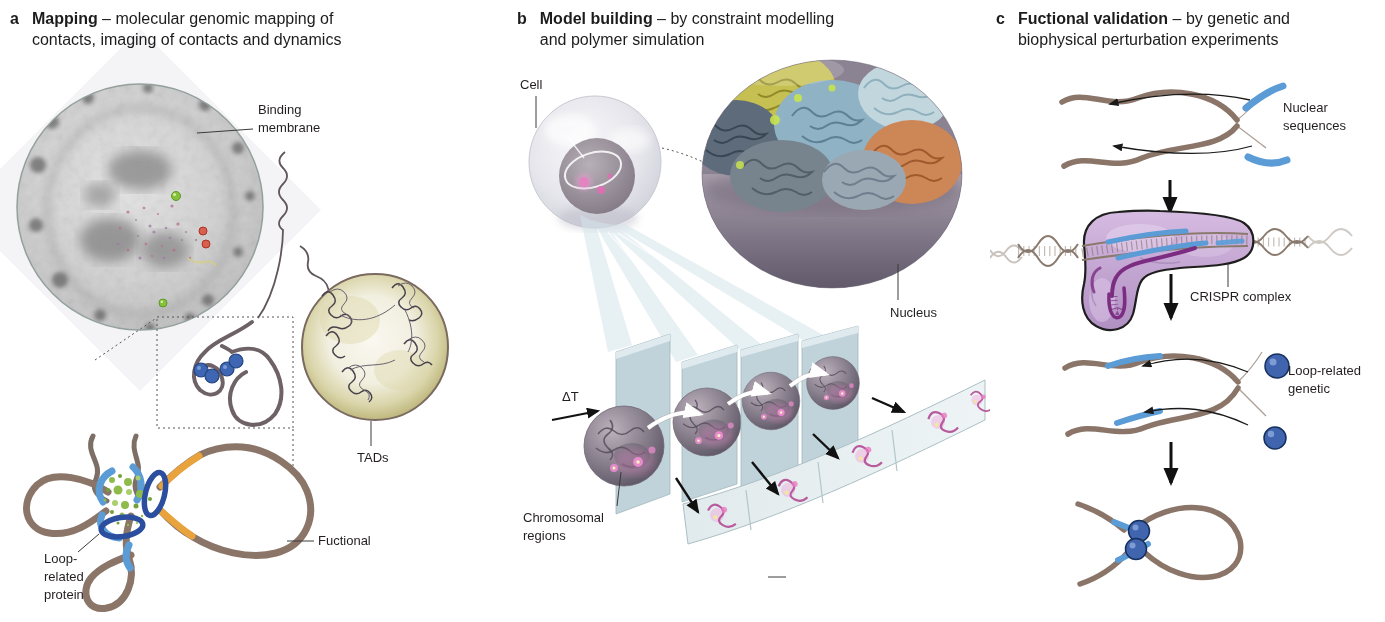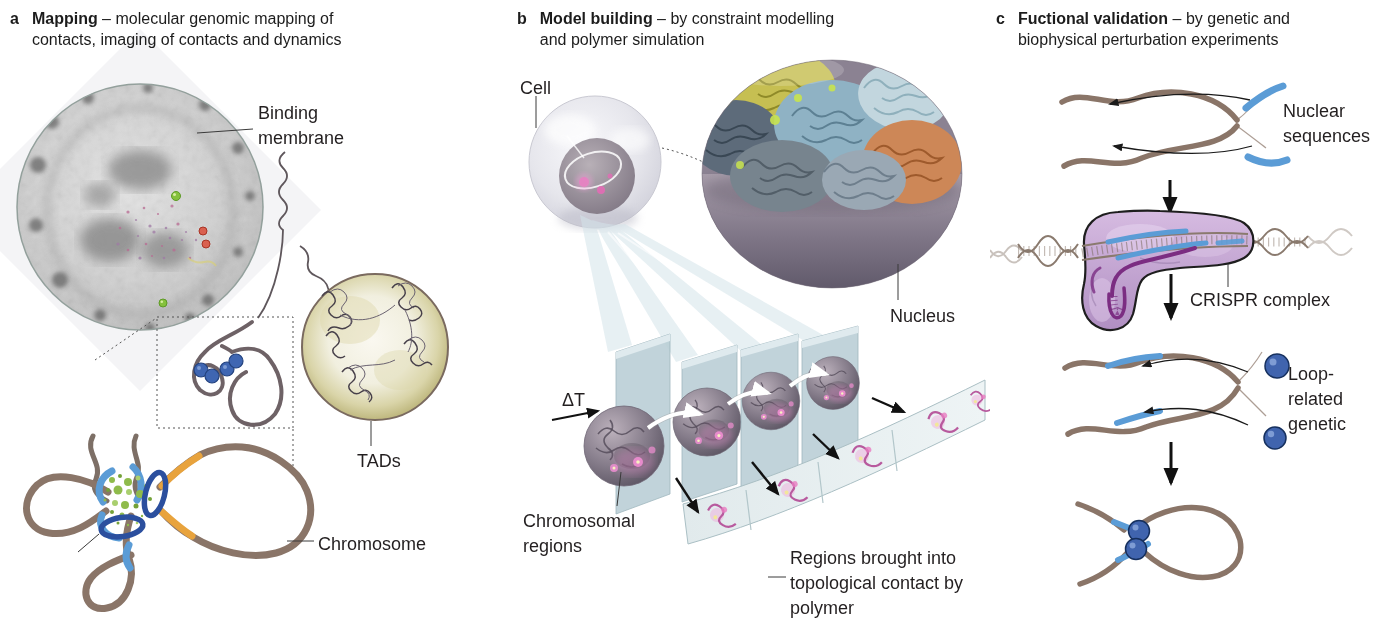--- a/index.html
+++ b/index.html
@@ -1,19 +1,19 @@
 <!DOCTYPE html>
 <html><head>
 <meta charset="utf-8">
 <style>
   html,body{margin:0;padding:0;background:#fff;}
   #fig{position:relative;width:1385px;height:622px;background:#fff;overflow:hidden;
        font-family:"Liberation Sans","DejaVu Sans",sans-serif;color:#231f20;}
   svg{position:absolute;top:0;}
-  .lbl{position:absolute;font-size:18px;line-height:1.4;color:#231f20;}
+  .lbl{position:absolute;font-size:13px;line-height:1.4;color:#231f20;}
   .ptitle{position:absolute;display:flex;gap:13px;font-size:16px;line-height:21px;color:#1c1c1c;}
   .plet{font-weight:bold;}
   .ptxt{display:inline-block;}
   .strand{stroke:#8a7568;stroke-width:7;fill:none;stroke-linecap:round;}
   .strand5{stroke:#8a7568;stroke-width:5.5;fill:none;stroke-linecap:round;}
   .tail{stroke:#7d6f66;stroke-width:5;fill:none;stroke-linecap:round;}
   .blue{stroke:#5b9cd6;stroke-width:7;fill:none;stroke-linecap:round;}
   .blue6{stroke:#5b9cd6;stroke-width:6;fill:none;stroke-linecap:round;}
   .orange{stroke:#e8a33d;stroke-width:7;fill:none;stroke-linecap:round;}
   .ring{stroke:#2b4f9e;stroke-width:5.5;fill:none;}
@@ -481,25 +481,25 @@
   <span class="plet">b</span>
   <span class="ptxt" style="width:322px"><b>Model building</b><span> – by constraint modelling and polymer simulation</span></span>
 </div>
 <div class="ptitle" style="left:996px;top:8px">
   <span class="plet">c</span>
   <span class="ptxt" style="width:318px"><b>Fuctional validation</b><span> – by genetic and biophysical perturbation experiments</span></span>
 </div>
 
 <div class="lbl" style="left:258px;top:101px;width:95px">Binding membrane</div>
 <div class="lbl" style="left:357px;top:449px;width:60px">TADs</div>
-<div class="lbl" style="left:318px;top:532px;width:120px">Chromosome</div>
+<div class="lbl" style="left:44px;top:550px;width:64px">Loop-related protein</div>
+<div class="lbl" style="left:318px;top:532px;width:120px">Fuctional</div>
 
 <div class="lbl" style="left:520px;top:76px">Cell</div>
 <div class="lbl" style="left:890px;top:304px">Nucleus</div>
 <div class="lbl" style="left:562px;top:388px">ΔT</div>
 <div class="lbl" style="left:523px;top:509px;width:120px">Chromosomal regions</div>
-<div class="lbl" style="left:790px;top:546px;width:185px">Regions brought into topological contact by polymer rearrangement</div>
 
 <div class="lbl" style="left:1283px;top:99px;width:98px">Nuclear sequences</div>
 <div class="lbl" style="left:1190px;top:288px;width:170px">CRISPR complex</div>
 <div class="lbl" style="left:1288px;top:362px;width:84px">Loop-related genetic</div>
 
 </div>
 
 </body></html>

